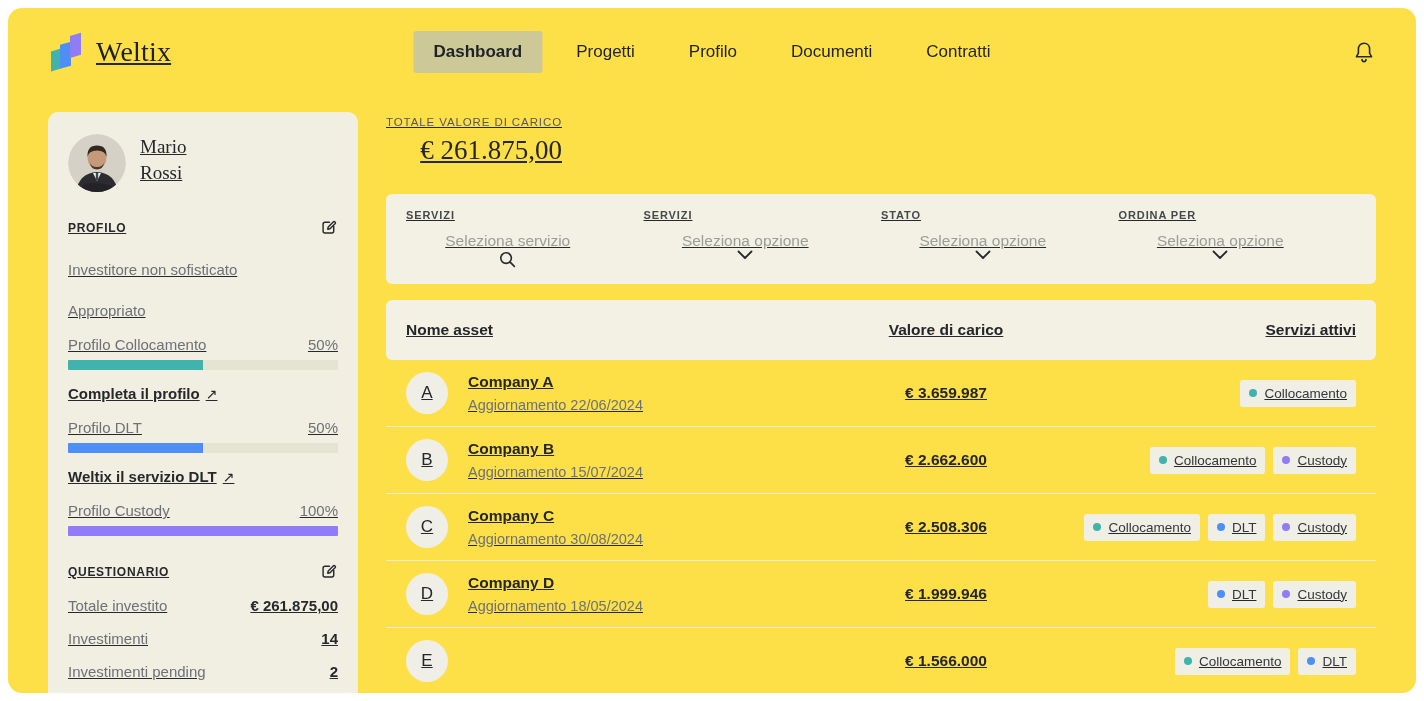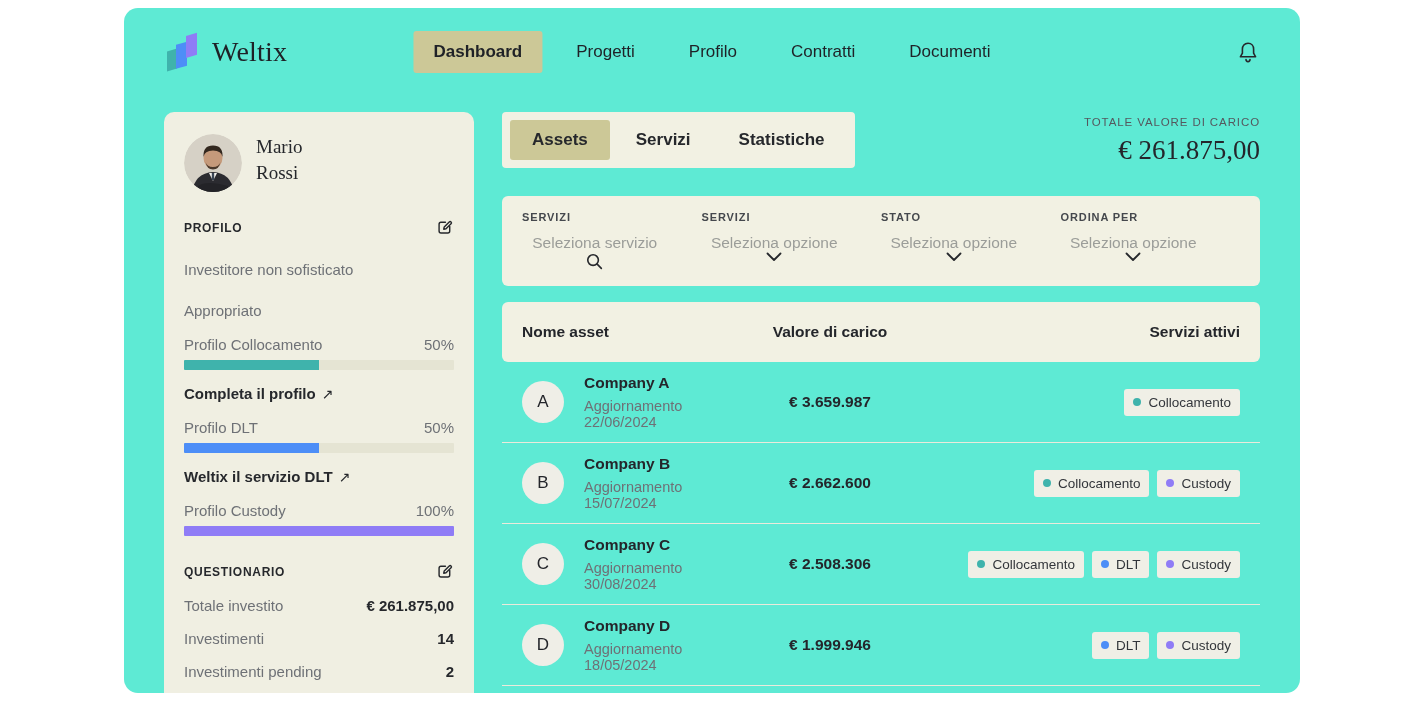--- a/index.html
+++ b/index.html
@@ -1,21 +1,21 @@
 <!DOCTYPE html>
 <html style="--teal: #3FB3AC; --blue: #4D8EF7; --purple: #8F7CF6; --khaki: #CCC897;"><head>
 <meta charset="utf-8">
 <style>
   * { box-sizing: border-box; }
   html,body { margin:0; padding:0; background:#ffffff; }
   body { font-family:"Liberation Sans", sans-serif; color:#26282C; }
 
   .page {
-    position:relative; width:1176px; height:685px; margin:8px auto;
-    background:#5eead4; border-radius:14px; overflow:hidden;
+    position:relative; width:1408px; height:685px; margin:8px auto;
+    background:#fde047; border-radius:14px; overflow:hidden;text-decoration:underline;
   }
 
   
   header { position:relative; display:flex; align-items:center; padding:20px 36px 0 40px; height:68px; }
   .brand { display:flex; align-items:center; gap:10px; cursor:pointer; }
   .brand-name { font-family:"Liberation Serif", serif; font-size:28px; color:#1E2126; letter-spacing:0.2px; }
   nav { position:absolute; left:50%; transform:translateX(-50%); display:flex; align-items:center; gap:14px; }
   .nav-item { padding:11px 20px; font-size:17px; font-weight:500; color:#1F2227; border-radius:3px; cursor:pointer; white-space:nowrap; }
   .nav-item.active { background:var(--khaki); font-weight:600; }
   .bell-btn { margin-left:auto; background:none; border:none; padding:6px; cursor:pointer; color:#26282C; }
@@ -103,22 +103,22 @@
           <rect x="11" y="8" width="11" height="24" fill="#4D8EF7"></rect>
           <rect x="21" y="2" width="11" height="22" fill="#8F7CF6"></rect>
         </g>
       </svg>
       <span class="brand-name">Weltix</span>
     </div>
     <nav>
       <a class="nav-item active">Dashboard</a>
       <a class="nav-item">Progetti</a>
       <a class="nav-item">Profilo</a>
+      <a class="nav-item">Documenti</a>
       <a class="nav-item">Contratti</a>
-      <a class="nav-item">Documenti</a>
     </nav>
     <button class="bell-btn">
       <svg width="20" height="22" viewBox="0 0 20 22">
         <path d="M10 2.2 C6.4 2.2 4.4 5 4.4 8 v4.2 l-2 3.6 h15.2 l-2-3.6 V8 c0-3-2-5.8-5.6-5.8 Z" fill="none" stroke="currentColor" stroke-width="1.6" stroke-linejoin="round"></path>
         <path d="M8 18.6 a2 2 0 0 0 4 0" fill="none" stroke="currentColor" stroke-width="1.6" stroke-linecap="round"></path>
       </svg>
     </button>
   </header>
 
   <div class="content">
@@ -211,25 +211,20 @@
       <div class="stat">
         <span class="stat-label">Investimenti pending</span>
         <span class="stat-value">2</span>
       </div>
 
     </aside>
 
     <main>
 
       <div class="main-top">
-        <div class="tabs">
-          <div class="tab active">Assets</div>
-          <div class="tab">Servizi</div>
-          <div class="tab">Statistiche</div>
-        </div>
         <div class="total">
           <div class="total-label">TOTALE VALORE DI CARICO</div>
           <div class="total-value">€ 261.875,00</div>
         </div>
       </div>
 
       <div class="filterbar">
         <div class="filter">
           <div class="filter-label">SERVIZI</div>
           <div class="filter-control">

